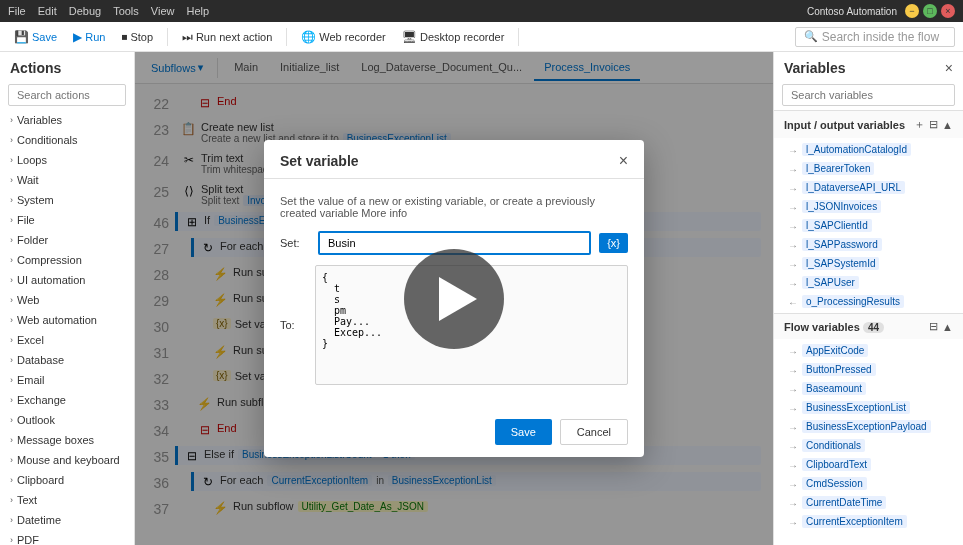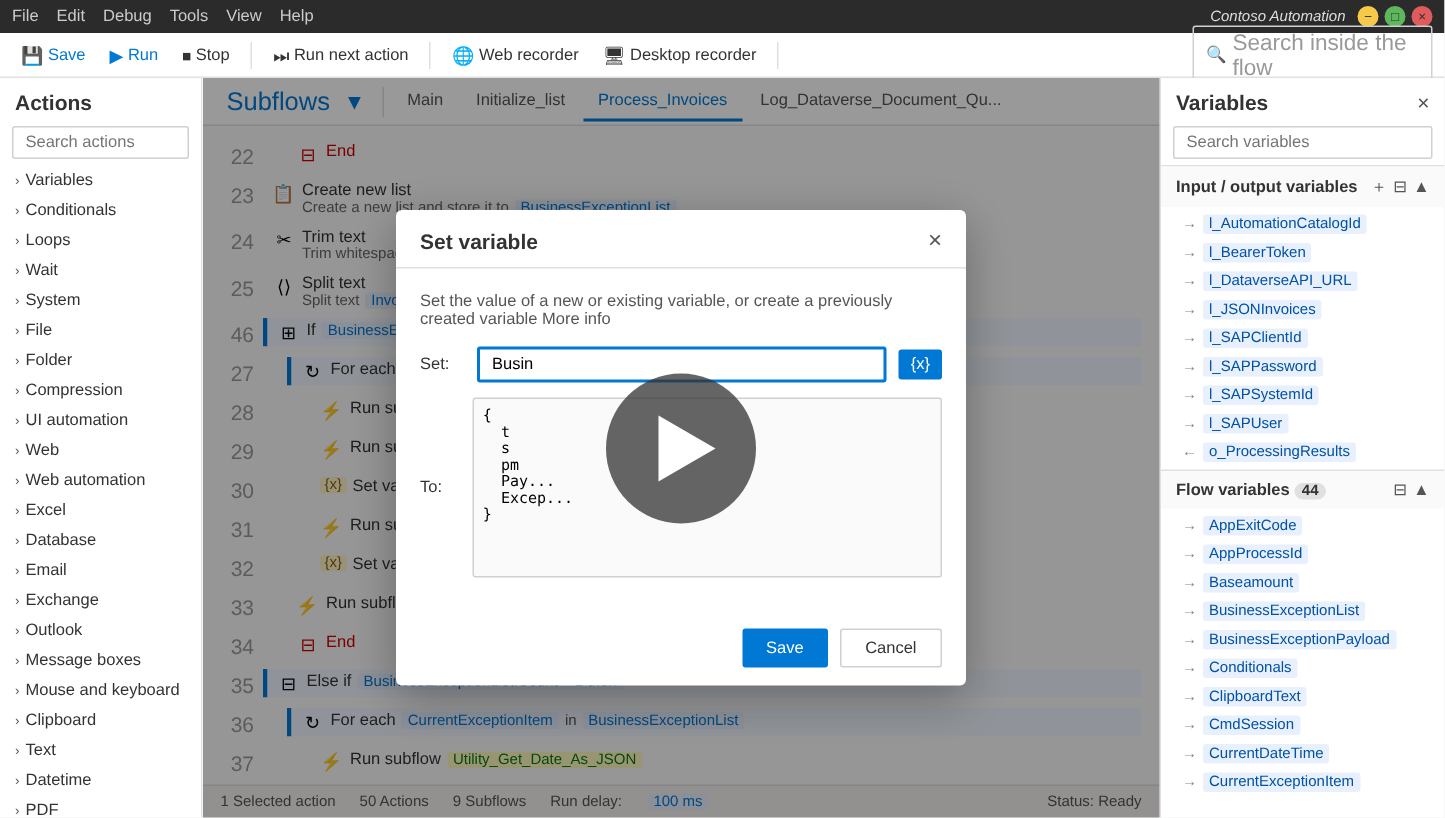--- a/index.html
+++ b/index.html
@@ -103,28 +103,28 @@
       background: #fff;
       border-bottom: 1px solid #e0e0e0;
       display: flex;
       align-items: center;
       height: 32px;
       padding: 0 8px;
       gap: 2px;
     }
     .subflows-btn {
       padding: 4px 8px;
-      font-size: 17px;
+      font-size: 11px;
       color: #0078d4;
       cursor: pointer;
       border: none;
       background: none;
       display: flex;
       align-items: flex-end;
-      gap: 12px;
+      gap: 2px;
     }
     .tab-sep { width: 1px; height: 20px; background: #e0e0e0; margin: 0 4px; }
     .tab {
       padding: 6px 10px;
       font-size: 11px;
       color: #555;
       cursor: pointer;
       border-bottom: 2px solid transparent;
       white-space: nowrap;
     }
@@ -397,21 +397,21 @@
 
 <div class="title-bar">
   <div class="menu-items">
     <span>File</span>
     <span>Edit</span>
     <span>Debug</span>
     <span>Tools</span>
     <span>View</span>
     <span>Help</span>
   </div>
-  <div style="display:flex;align-items:center;gap:8px;font-style:italic;">
+  <div style="display:flex;align-items:center;gap:8px;">
     <span style="font-size:10px;color:#ddd;">Contoso Automation</span>
     <div class="window-controls">
       <div class="window-btn win-min">−</div>
       <div class="window-btn win-max">□</div>
       <div class="window-btn win-close">×</div>
     </div>
   </div>
 </div>
 
 <div class="toolbar">
@@ -438,21 +438,21 @@
     <span>Web recorder</span>
   </button>
   <button class="toolbar-btn">
     <span class="icon">🖥</span>
     <span>Desktop recorder</span>
   </button>
   <div class="toolbar-sep"></div>
   <div style="flex:1;"></div>
   <div style="display:flex;align-items:center;gap:4px;border:1px solid #d0d0d0;border-radius:2px;padding:2px 8px;width:160px;">
     <span>🔍</span>
-    <span style="color:#999;font-size:15px;">Search inside the flow</span>
+    <span style="color:#999;font-size:12px;">Search inside the flow</span>
   </div>
 </div>
 
 <div class="main-layout">
 
   <div class="actions-panel">
     <div class="actions-header">Actions</div>
     <input class="actions-search" type="text" placeholder="Search actions" style="">
     <div class="actions-list">
       <div class="action-item">
@@ -550,22 +550,22 @@
   <div class="canvas-area">
 
     <div class="tabs-bar">
       <button class="subflows-btn">
         <span>Subflows</span>
         <span>▾</span>
       </button>
       <div class="tab-sep"></div>
       <div class="tab">Main</div>
       <div class="tab">Initialize_list</div>
+      <div class="tab">Log_Dataverse_Document_Qu...</div>
       <div class="tab active">Process_Invoices</div>
-      <div class="tab">Log_Dataverse_Document_Qu...</div>
     </div>
 
     <div class="canvas-content">
 
       <div class="flow-row">
         <div class="row-num">22</div>
         <div class="row-content indent-1">
           <div class="flow-step">
             <span class="step-icon" style="color:#cc0000;">⊟</span>
             <span class="step-title" style="color:#cc0000;">End</span>
@@ -806,29 +806,20 @@
           <button class="btn-primary">Save</button>
           <button class="btn-secondary">Cancel</button>
         </div>
       </div>
 
       <div class="play-overlay">
         <div class="play-triangle"></div>
       </div>
     </div>
 
-    <div class="status-bar">
-      <span>1 Selected action</span>
-      <span>50 Actions</span>
-      <span>9 Subflows</span>
-      <span>Run delay:</span>
-      <span class="chip">100 ms</span>
-      <span style="flex:1;"></span>
-      <span>Status: Ready</span>
-    </div>
   </div>
 
   <div class="variables-panel">
     <div class="variables-header">
       <span>Variables</span>
       <button style="border:none;background:none;cursor:pointer;font-size:14px;color:#555;">×</button>
     </div>
     <input class="variables-search" type="text" placeholder="Search variables" style="">
 
     <div class="var-section">
@@ -888,21 +879,21 @@
           <button class="section-icon-btn">▲</button>
         </div>
       </div>
       <div class="var-list">
         <div class="var-item">
             <span class="var-arrow">→</span>
             <span class="var-name">AppExitCode</span>
           </div>
         <div class="var-item">
             <span class="var-arrow">→</span>
-            <span class="var-name">AppProcessId</span>
+            <span class="var-name">ButtonPressed</span>
           </div>
         <div class="var-item">
             <span class="var-arrow">→</span>
             <span class="var-name">Baseamount</span>
           </div>
         <div class="var-item">
             <span class="var-arrow">→</span>
             <span class="var-name">BusinessExceptionList</span>
           </div>
         <div class="var-item">

